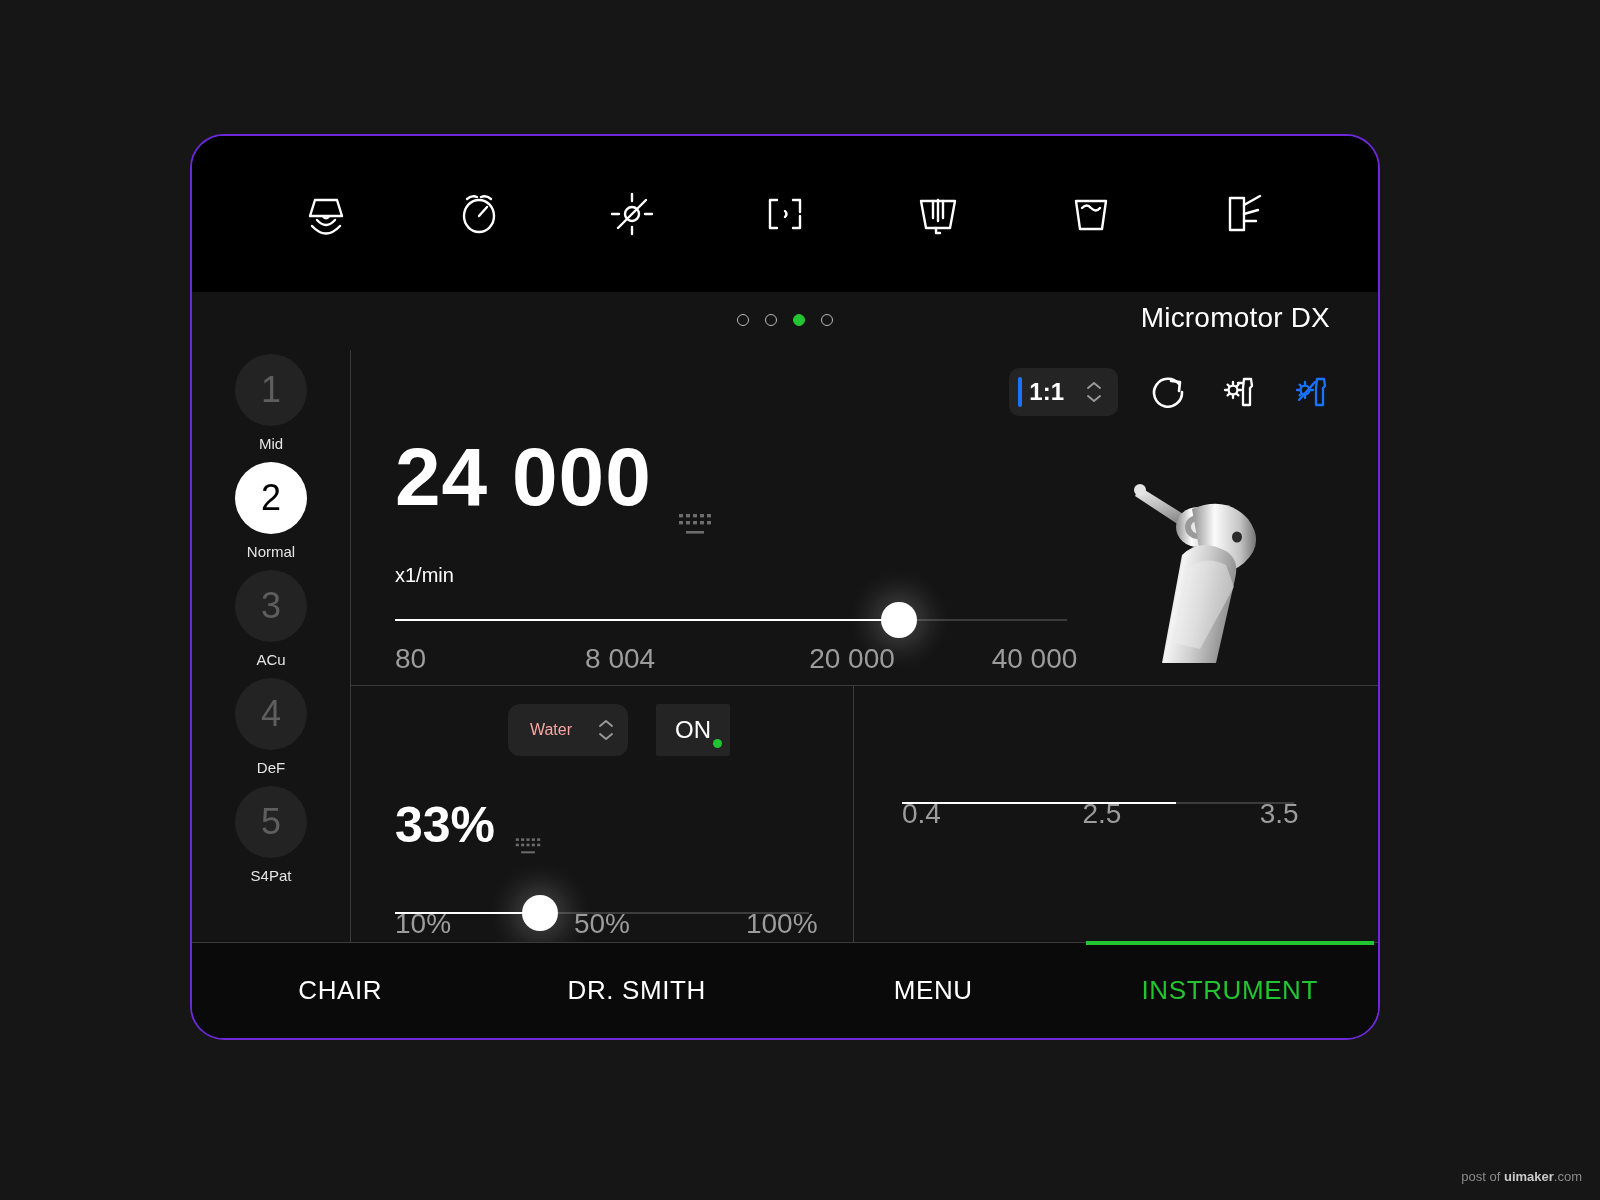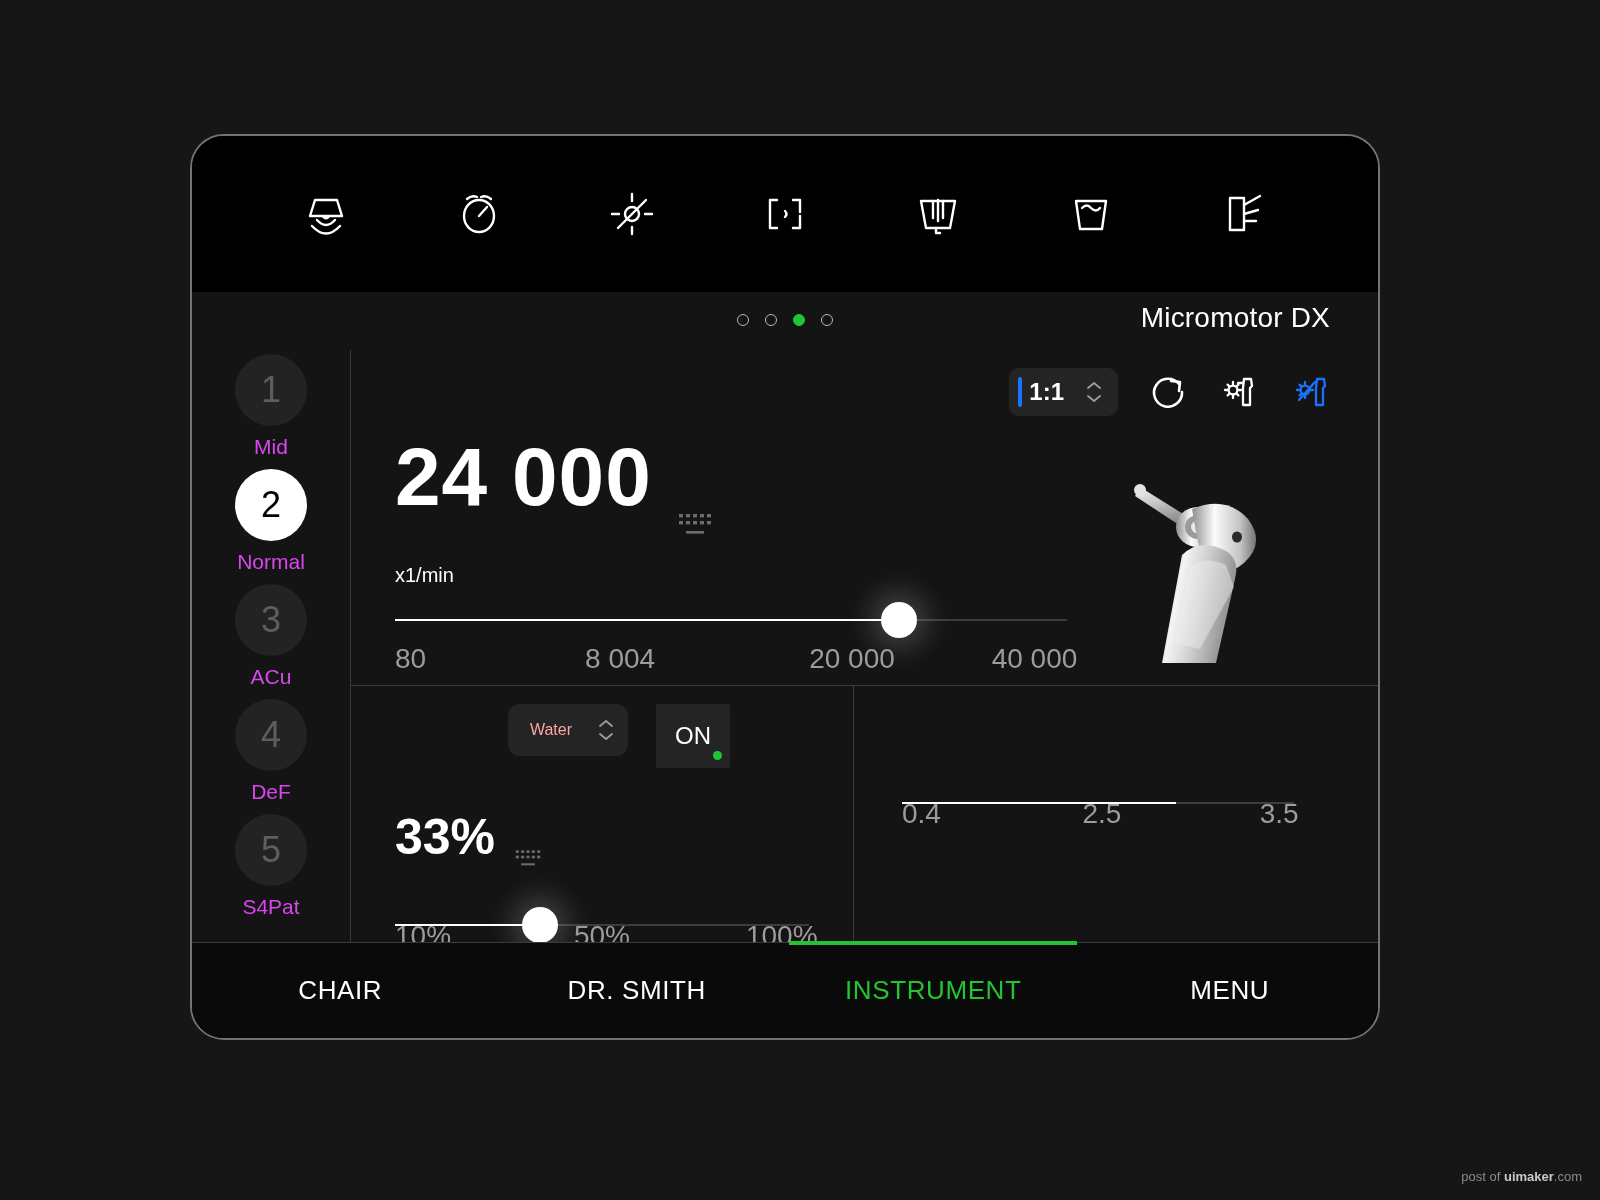--- a/index.html
+++ b/index.html
@@ -13,21 +13,21 @@
     position: relative;
   }
 
   
   .tablet {
     position: absolute;
     left: 190px;
     top: 134px;
     width: 1190px;
     height: 906px;
-    border: 2px solid #737373;
+    border: 2px solid #6d28d9;
     border-radius: 34px;
     background: #000;
     overflow: hidden;
   }
 
   
   .topbar {
     position: absolute;
     left: 0; top: 0;
     width: 100%;
@@ -125,22 +125,22 @@
     display: flex;
     align-items: center;
     justify-content: center;
   }
   .preset.selected .preset-circle {
     background: #fff;
     color: #000;
   }
   .preset-label {
     margin-top: 9px;
-    font-size: 21px;
-    color: #d946ef;
+    font-size: 15px;
+    color: #e5e5e5;
   }
 
   
   .content {
     flex: 1;
     border-left: 1px solid #3a3a3a;
     display: flex;
     flex-direction: column;
     min-width: 0;
   }
@@ -293,21 +293,21 @@
     border-radius: 12px;
     height: 52px;
     padding: 0 14px 0 22px;
     cursor: pointer;
   }
   .select-label { font-size: 16px; color: #fca5a5; }
   .onoff-box {
     position: relative;
     background: #242424;
     border-radius: 2px;
-    height: 64px;
+    height: 52px;
     width: 74px;
     display: flex;
     align-items: center;
     justify-content: center;
     cursor: pointer;
   }
   .onoff-label { font-size: 24px; color: #fff; }
   .onoff-dot {
     position: absolute;
     right: 8px; bottom: 8px;
@@ -676,21 +676,21 @@
 
       </div>
 
     </div>
 
   </div>
 
   <div class="bottom-nav">
     <div class="nav-item">CHAIR</div>
     <div class="nav-item">DR. SMITH</div>
+    <div class="nav-item">MENU</div>
     <div class="nav-item active">INSTRUMENT</div>
-    <div class="nav-item">MENU</div>
   </div>
 
 </div>
 
 <div class="watermark">
   <span>post of </span><b>uimaker</b><span>.com</span>
 </div>
 
 </body></html>

